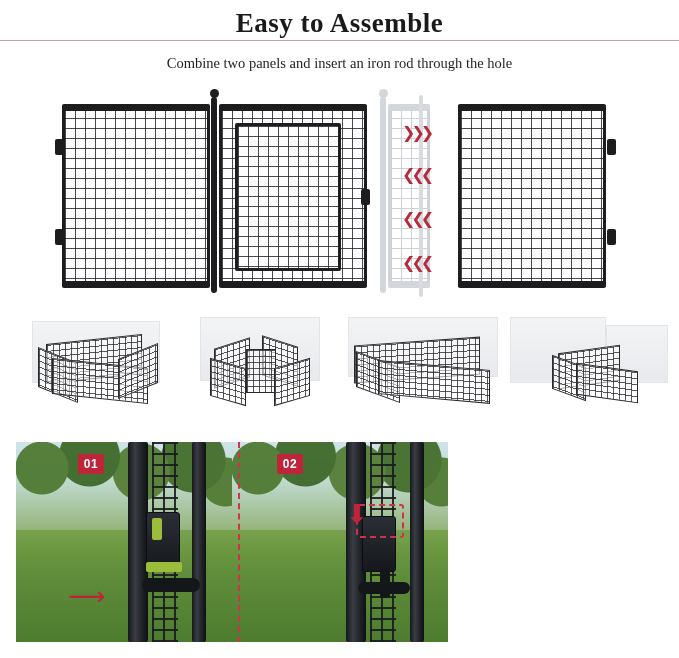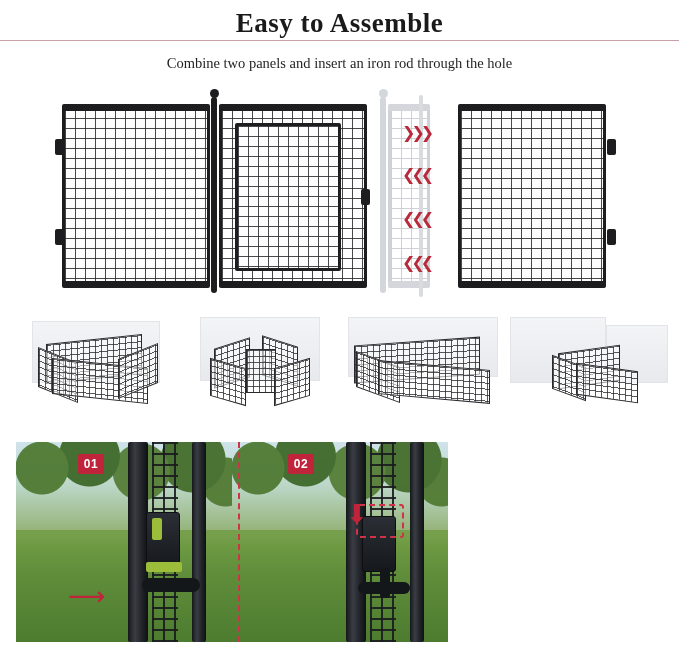--- a/index.html
+++ b/index.html
@@ -369,18 +369,18 @@
       <div class="grass"></div>
       <div class="divider-dash" style="left:6px;"></div>
       <div class="post-big" style="left:114px; top:0; width:20px; height:200px;"></div>
       <div class="post-big" style="left:178px; top:0; width:14px; height:200px;"></div>
       <div class="mesh-col" style="left:138px; top:0; height:200px;"></div>
       <div class="lock-body" style="left:130px; top:74px; width:34px; height:56px;"></div>
       <div class="dash-box" style="left:124px; top:62px; width:48px; height:34px;"></div>
       <div class="arrow-red" style="left:114px; top:60px; font-size:26px; line-height:1;">⬇</div>
       <div class="handle" style="left:126px; top:140px; width:52px; height:12px; border-radius:6px;"></div>
       <div class="handle" style="left:148px; top:126px; width:10px; height:30px;"></div>
-      <div class="badge" style="left:56px;">02</div>
+      <div class="badge" style="left:45px;">02</div>
     </div>
 
   </div>
 
 </div>
 
 </body></html>

